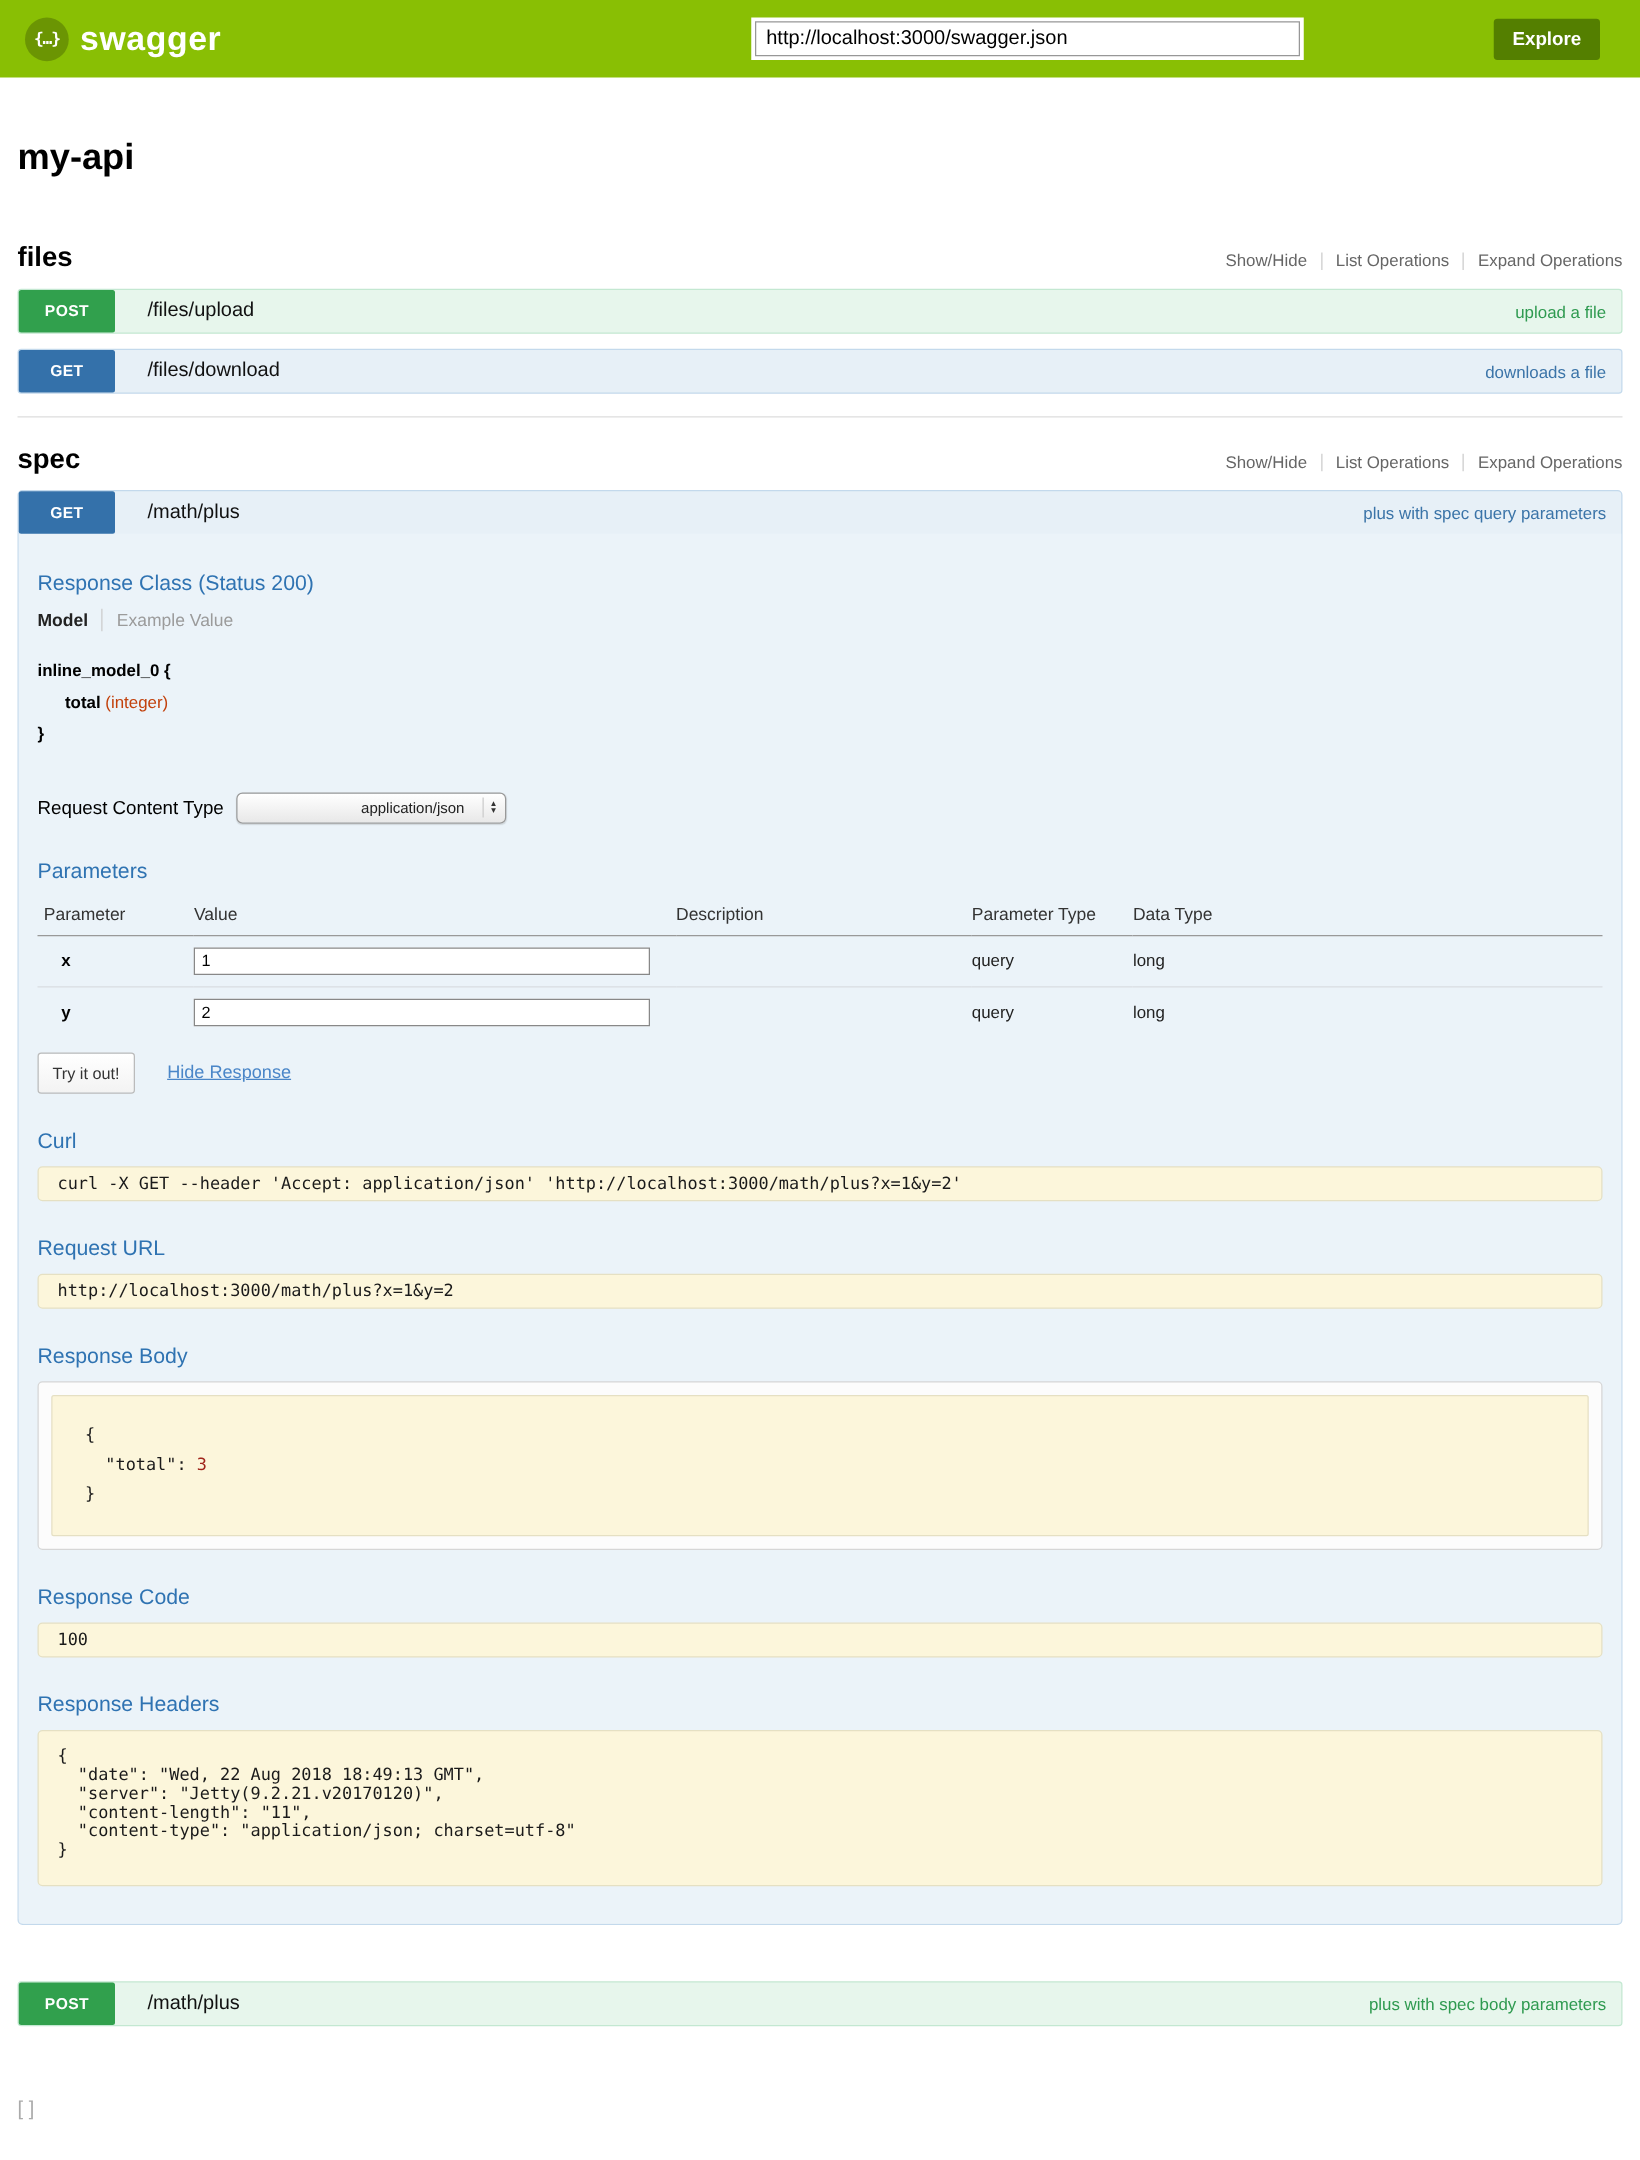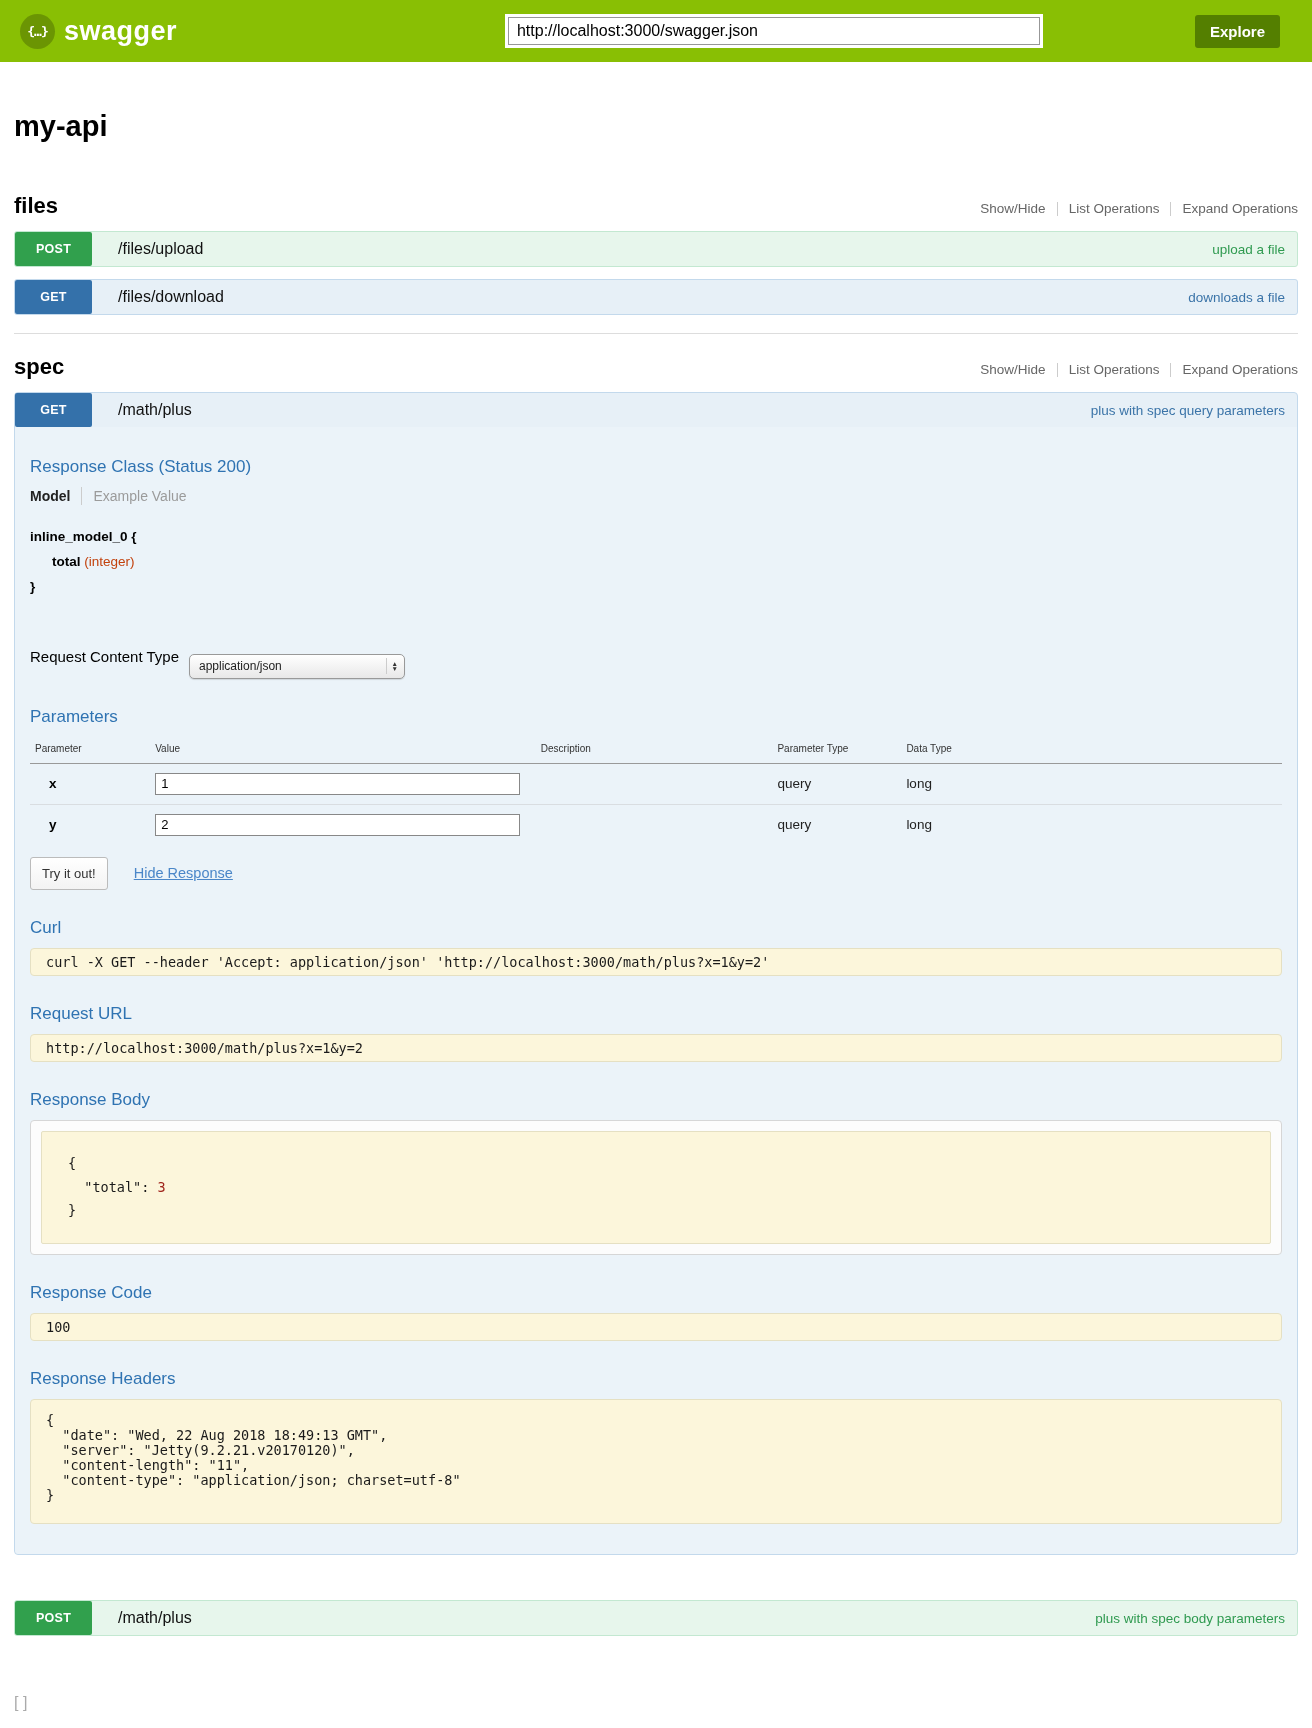--- a/index.html
+++ b/index.html
@@ -20,21 +20,21 @@
     width:35px; height:35px; border-radius:50%;
     background:rgba(0,0,0,0.22);
     color:#fff; font-family:"DejaVu Sans Mono", monospace;
     font-size:13px; font-weight:bold;
     display:flex; align-items:center; justify-content:center;
     letter-spacing:-1px;
   }
   .brand { color:#fff; font-size:27px; font-weight:bold; letter-spacing:.5px; }
   .url-wrap { margin-left:auto; background:#fff; padding:3px; }
   .url-input {
-    width:532px; height:28px; border:1px solid #979797;
+    width:436px; height:28px; border:1px solid #979797;
     font-size:16px; padding:0 8px; color:#000;
     font-family:"Liberation Sans", sans-serif; outline:none;
   }
   .explore-btn {
     margin-left:152px; background:#547f00; color:#fff;
     font-weight:bold; font-size:15px; padding:8px 15px;
     border:none; border-radius:3px; cursor:pointer;
     font-family:"Liberation Sans", sans-serif;
   }
   
@@ -80,38 +80,37 @@
   .tab-model { font-size:14px; font-weight:bold; color:#222; cursor:pointer; }
   .tab-divider { width:1px; height:18px; background:#ccc; }
   .tab-example { font-size:14px; color:#9b9b9b; cursor:pointer; }
   .signature { font-size:13.5px; line-height:1.85; margin-bottom:34px; color:#000; }
   .sig-head, .sig-close { font-weight:bold; }
   .sig-prop { margin-left:22px; }
   .prop-name { font-weight:bold; }
   .prop-type { color:#c2410c; }
   .rct-row { display:flex; align-items:center; gap:10px; margin:34px 0 6px; font-size:15px; color:#000; }
   .fake-select {
-    display:inline-flex; align-items:center; justify-content:space-between;
+    display:inline-flex; align-items:center; justify-content:flex-end;
     min-width:216px; height:25px;
     background:linear-gradient(#ffffff,#e8e8e8);
     border:1px solid #999; border-radius:5px;
     padding:0 6px 0 9px; font-size:12px; color:#222; cursor:pointer;
     box-shadow:0 1px 1px rgba(0,0,0,.12);
-    margin-top:20px;
   }
   .select-arrows {
     display:flex; flex-direction:column; align-items:center;
     font-size:6.5px; line-height:5px; color:#333;
     border-left:1px solid #ccc; padding-left:5px; margin-left:14px; height:16px; justify-content:center;
   }
   
   .params-table { width:100%; border-collapse:collapse; font-size:13.5px; margin-top:4px; }
   .params-table th {
     text-align:left; font-weight:normal; color:#333;
-    padding:6px 0 9px; border-bottom:1px solid #999; font-size:10px;
+    padding:6px 0 9px; border-bottom:1px solid #999; font-size:14px;
   }
   .params-table th.col-parameter { padding-left:5px; }
   .params-table td { padding:9px 0; vertical-align:middle; }
   .params-table tr.sep td { border-bottom:1px solid #d9dde1; }
   .param-name { font-weight:bold; padding-left:19px !important; color:#000; }
   .param-input {
     width:365px; height:22px; border:1px solid #888; background:#fff;
     font-size:13px; padding:1px 5px; color:#000;
     font-family:"Liberation Sans", sans-serif;
   }

